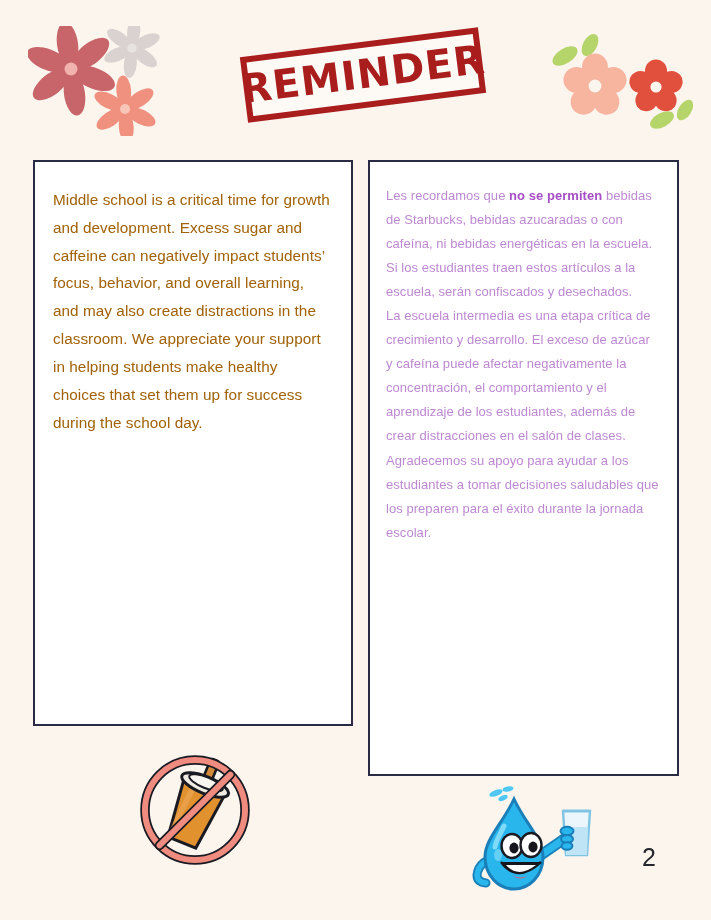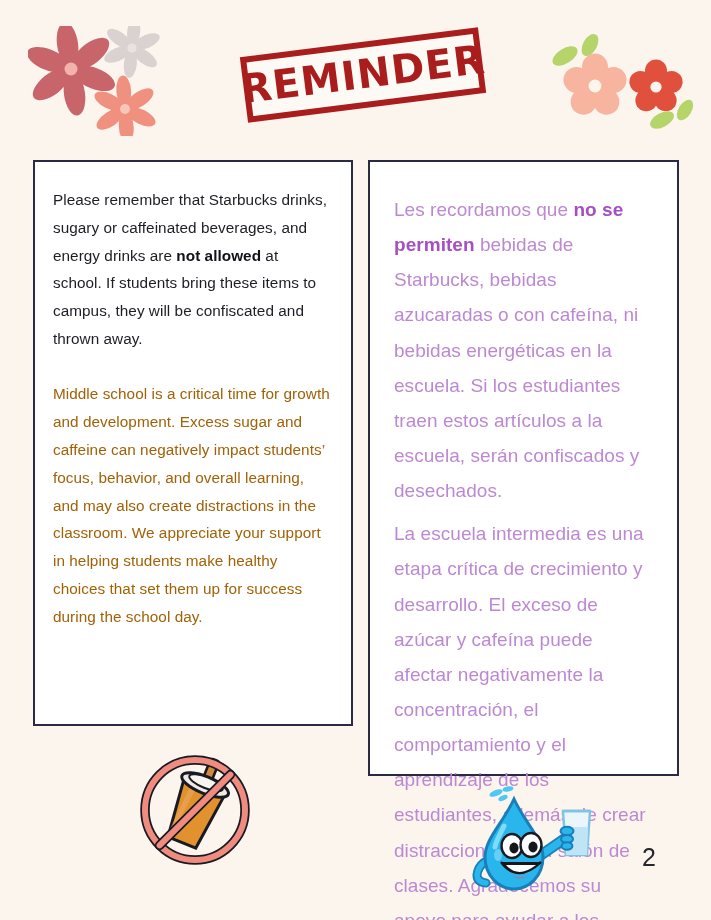--- a/index.html
+++ b/index.html
@@ -90,24 +90,24 @@
     line-height: 1.82;
     color: #1d1d24;
     margin: 0;
     letter-spacing: 0.05px;
   }
   .para-en + .para-en { margin-top: 1.78em; }
   .para-en b { font-weight: bold; color: #111118; }
 
   .para-es {
     font-family: "Liberation Sans", sans-serif;
-    font-size: 19px;
+    font-size: 13px;
     line-height: 1.85;
     color: #bd88d2;
-    margin: 8px;
+    margin: 0;
     letter-spacing: 0.05px;
   }
   .para-es b { font-weight: bold; color: #a64ec4; }
 
   
   #no-drink-icon {
     position: absolute;
     left: 138px;
     top: 753px;
     width: 114px;
@@ -218,21 +218,20 @@
       </g>
     </svg>
   </div>
 
   <div id="reminder-stamp" style="transform: rotate(-7.2deg);">
     <div class="stamp-border" style="border-color: rgb(169, 29, 29);"></div>
     <div class="stamp-text" style="color: rgb(169, 29, 29);">REMINDER</div>
   </div>
 
   <div class="text-box" id="box-english" style="border-color: rgb(43, 42, 69);">
-    <p class="para-en" style="color: rgb(29, 29, 36);">Please remember that Starbucks drinks, sugary or caffeinated beverages, and energy drinks are <b>not allowed</b> at school. If students bring these items to campus, they will be confiscated and thrown away.</p>
     <p class="para-en" style="color: #a16207;">Middle school is a critical time for growth and development. Excess sugar and caffeine can negatively impact students’ focus, behavior, and overall learning, and may also create distractions in the classroom. We appreciate your support in helping students make healthy choices that set them up for success during the school day.</p>
   </div>
 
   <div class="text-box" id="box-spanish" style="border-color: rgb(43, 42, 69);">
     <p class="para-es" style="color: rgb(189, 136, 210);">Les recordamos que <b style="color: rgb(166, 78, 196);">no se permiten</b> bebidas de Starbucks, bebidas azucaradas o con cafeína, ni bebidas energéticas en la escuela. Si los estudiantes traen estos artículos a la escuela, serán confiscados y desechados.</p>
     <p class="para-es" style="color: rgb(189, 136, 210);">La escuela intermedia es una etapa crítica de crecimiento y desarrollo. El exceso de azúcar y cafeína puede afectar negativamente la concentración, el comportamiento y el aprendizaje de los estudiantes, además de crear distracciones en el salón de clases. Agradecemos su apoyo para ayudar a los estudiantes a tomar decisiones saludables que los preparen para el éxito durante la jornada escolar.</p>
   </div>
 
   <div id="no-drink-icon">
     <svg viewBox="0 0 114 114" width="114" height="114">

